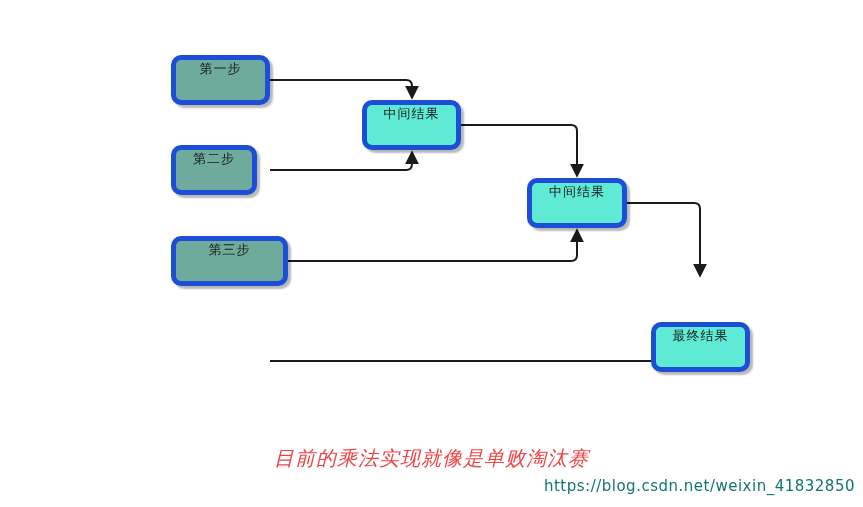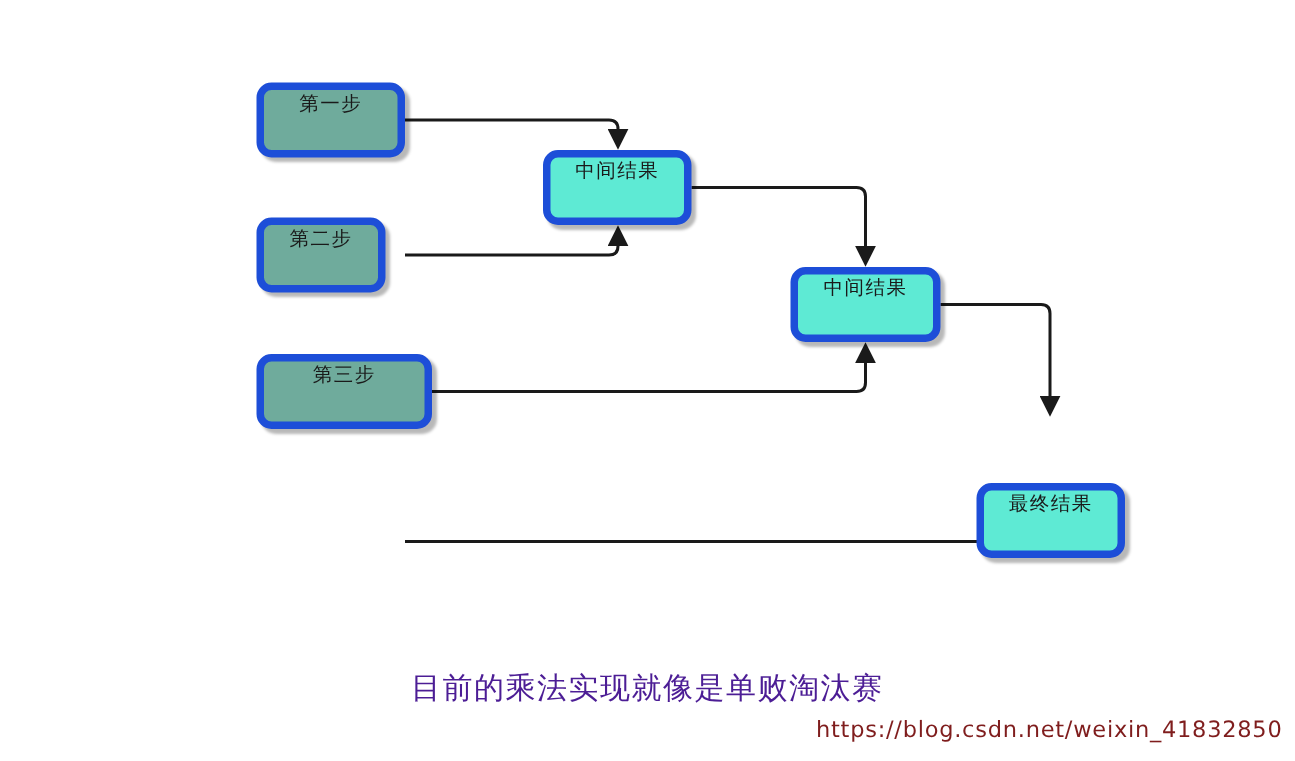--- a/index.html
+++ b/index.html
@@ -46,29 +46,30 @@
   .n-final { left: 651px; top: 278px; width: 99px;  height: 50px; margin-top: 44px; }
   .n-step4 { left: 171px; top: 336px; width: 99px;  height: 50px; }
 
   .caption {
     position: absolute;
     left: 0;
     right: 0;
     top: 445px;
     text-align: center;
     font-size: 20px;
-    color: #4c1d95;
+    color: #ef4444;
     letter-spacing: 1px;
+    font-style: italic;
   }
   .watermark {
     position: absolute;
     right: 8px;
     top: 477px;
     font-size: 15px;
-    color: #7f1d1d;
+    color: #0f766e;
     letter-spacing: 0.5px;
   }
 </style>
 </head>
 <body>
 
 <div class="canvas">
 
   <svg class="connectors" viewBox="0 0 863 507" xmlns="http://www.w3.org/2000/svg">
     <defs>

